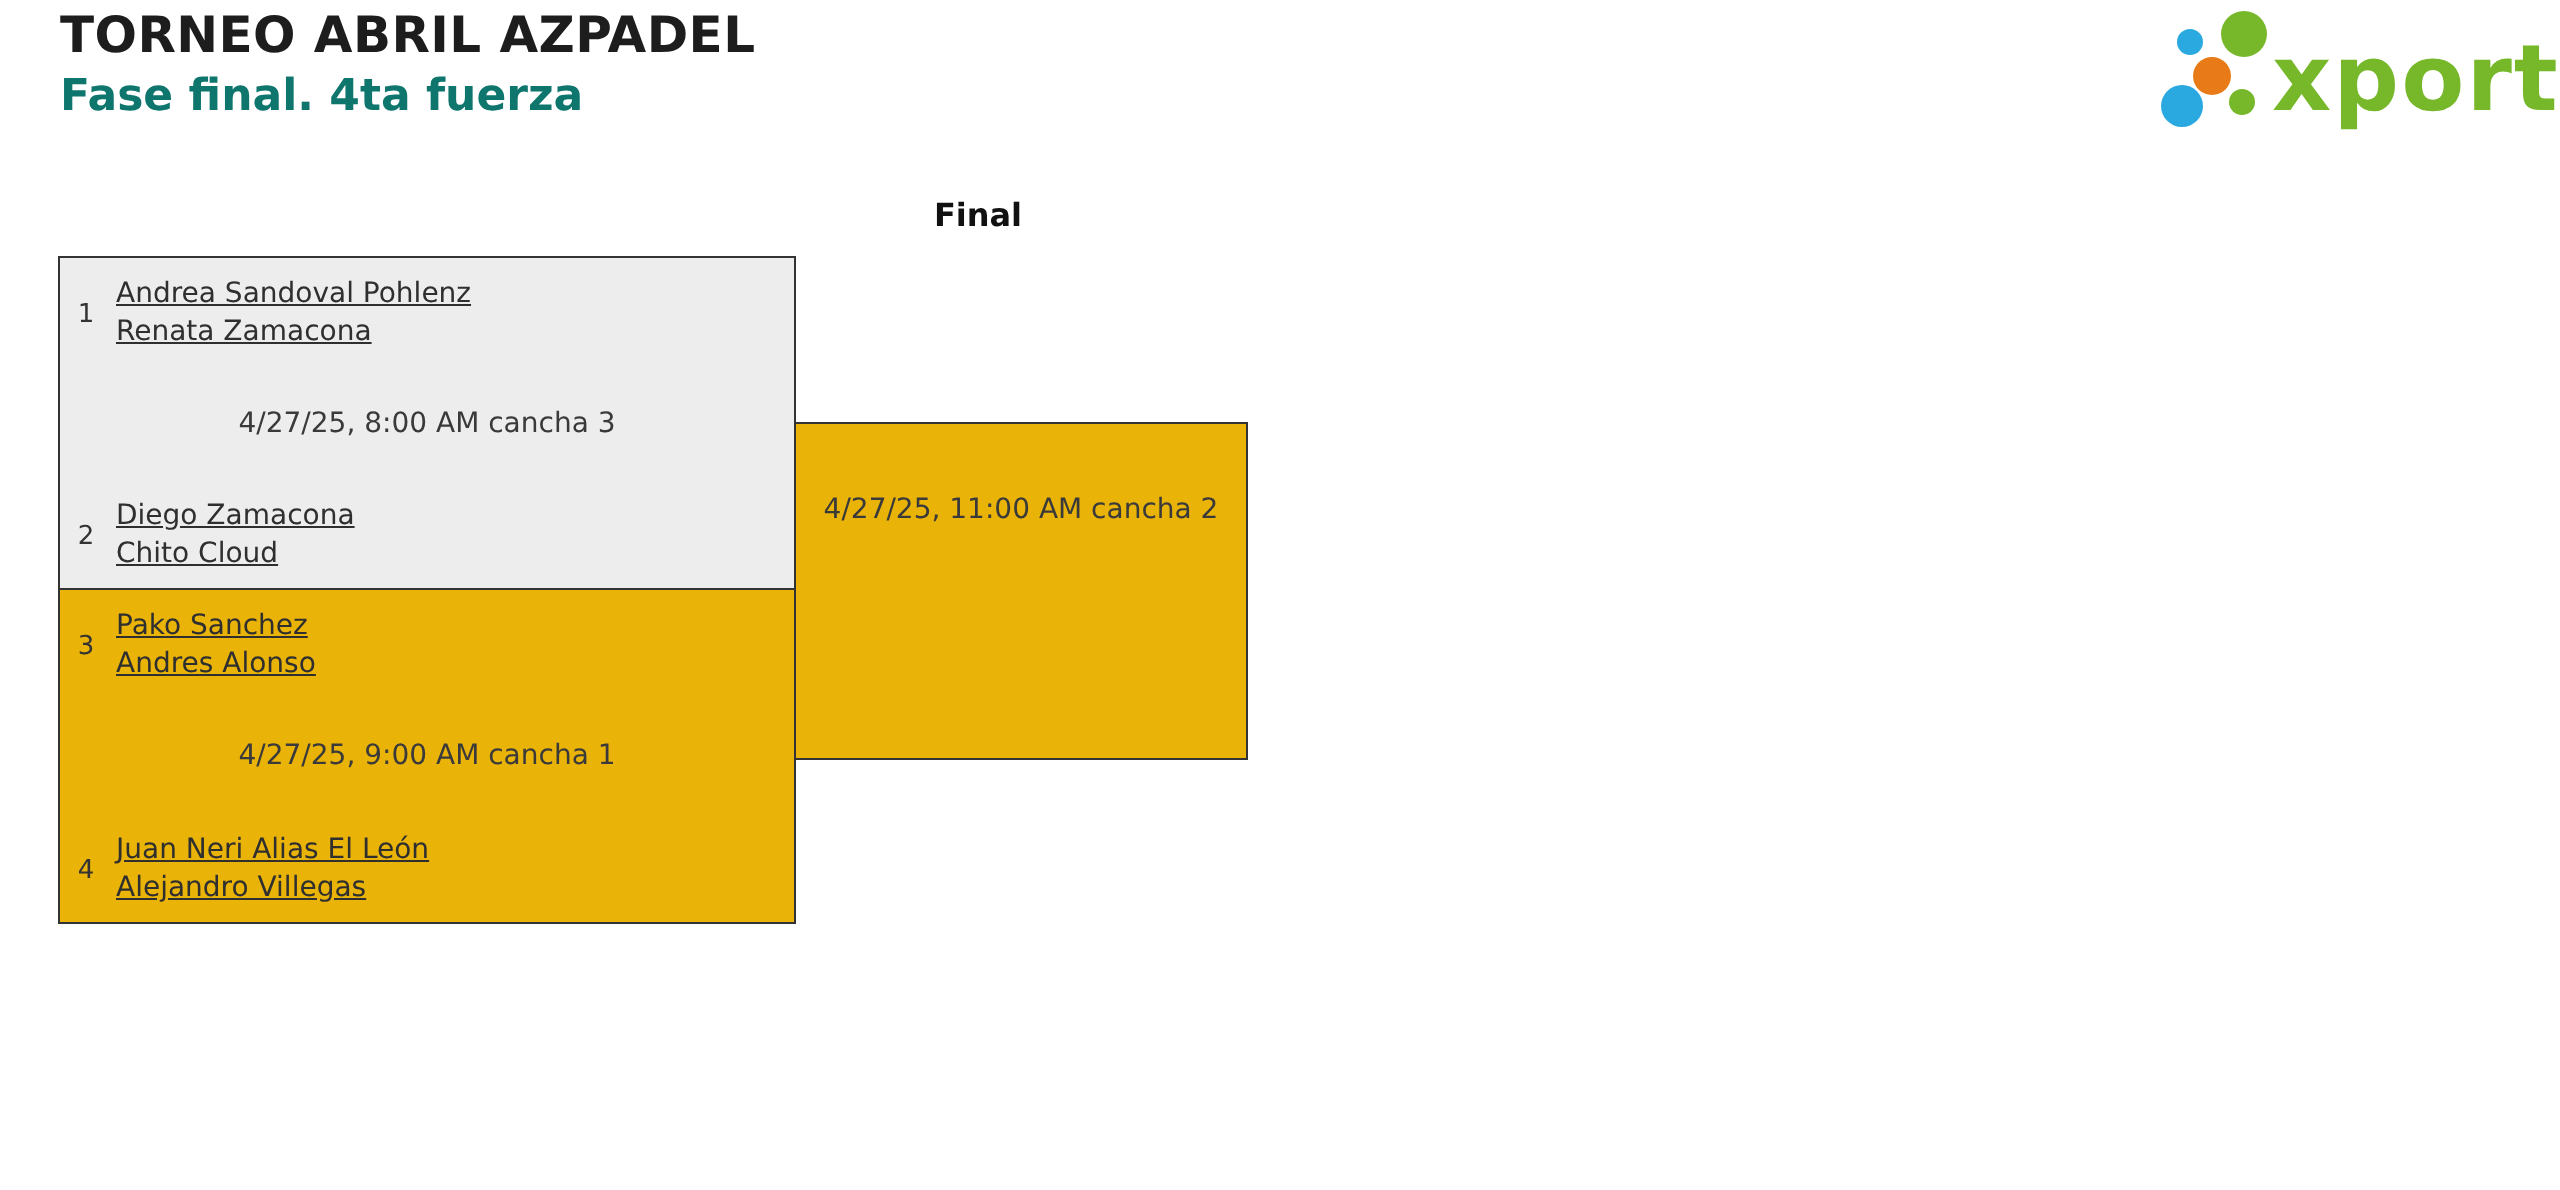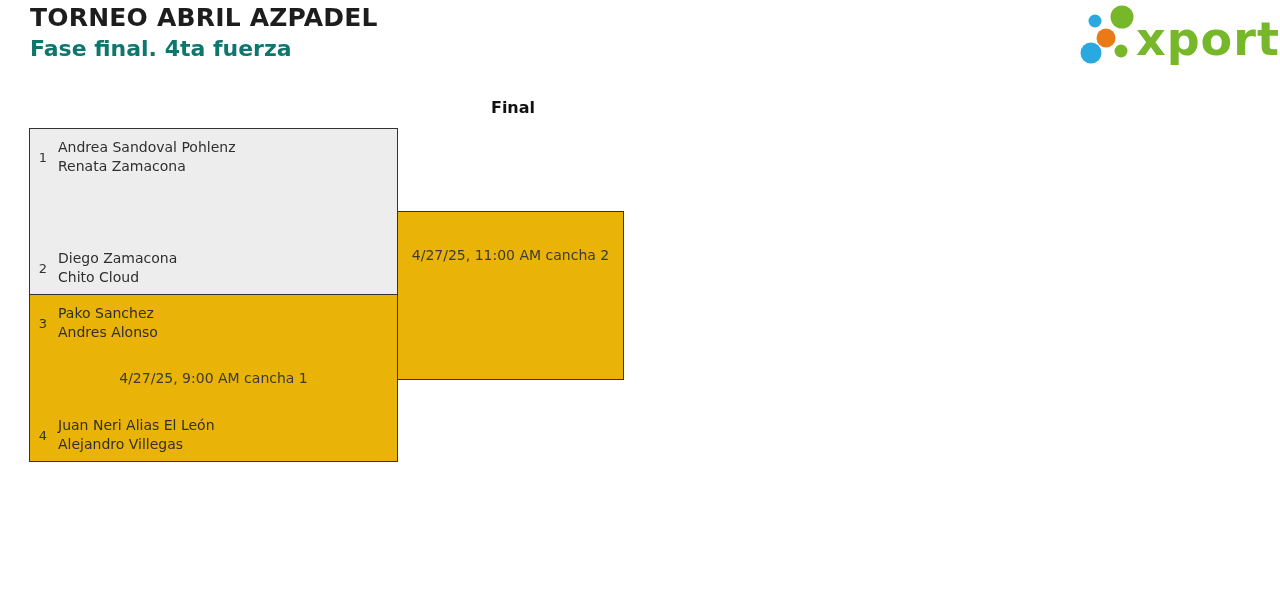--- a/index.html
+++ b/index.html
@@ -55,21 +55,21 @@
   .round-label {
     position: absolute;
     top: 98px;
     font-size: 16px;
     font-weight: bold;
     color: #111111;
     text-align: center;
     white-space: nowrap;
   }
   .round-label.semis { left: 0px;   width: 370px; }
-  .round-label.final { left: 372px; width: 226px; }
+  .round-label.final { left: 348px; width: 226px; }
 
   
   .match {
     position: absolute;
     border: 1px solid #333333;
     background: #eab308;
   }
   .match-sf1 { left: 1px;   top: 128px; width: 369px; height: 167px; background: #ededed; }
   .match-sf2 { left: 1px;   top: 294px; width: 369px; height: 168px; }
   .match-fin { left: 369px; top: 211px; width: 227px; height: 169px; }
@@ -84,21 +84,21 @@
   }
   .team-top { top: 9px; }
   .team-bottom { bottom: 7px; }
   .seed {
     flex: 0 0 auto;
     min-width: 12px;
     font-size: 13px;
     color: #333333;
     text-align: center;
   }
-  .players { display: block; }
+  .players { display: block; text-decoration: underline; }
   .player {
     display: block;
     font-size: 14px;
     line-height: 19px;
     color: #2f2f2f;
     white-space: nowrap;
   }
   .match-info {
     position: absolute;
     left: 0;
@@ -137,20 +137,21 @@
   <div class="round-label final">Final</div>
 
   <div class="match match-sf1">
     <div class="team team-top">
       <span class="seed">1</span>
       <span class="players">
         <span class="player">Andrea Sandoval Pohlenz</span>
         <span class="player">Renata Zamacona</span>
       </span>
     </div>
+    <div class="match-info">4/27/25, 8:00 AM cancha 3</div>
     <div class="team team-bottom">
       <span class="seed">2</span>
       <span class="players">
         <span class="player">Diego Zamacona</span>
         <span class="player">Chito Cloud</span>
       </span>
     </div>
   </div>
 
   <div class="match match-sf2">

